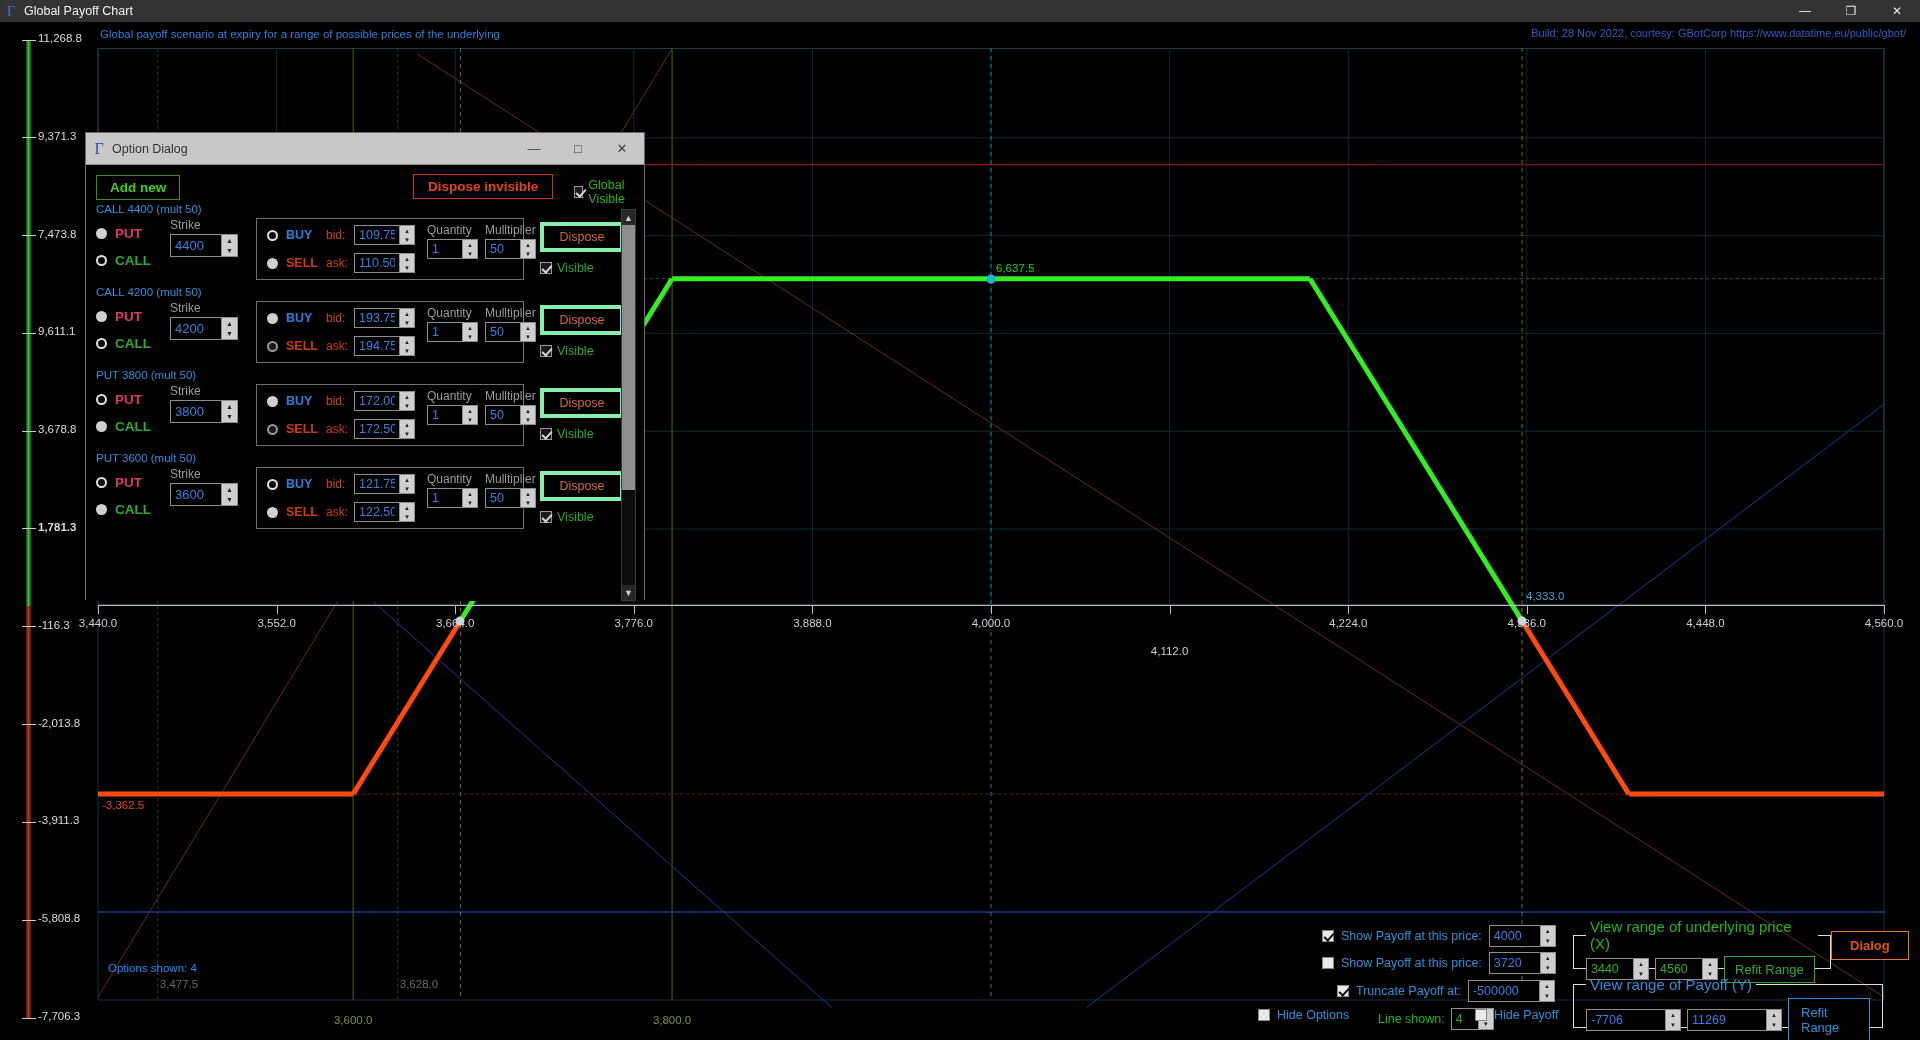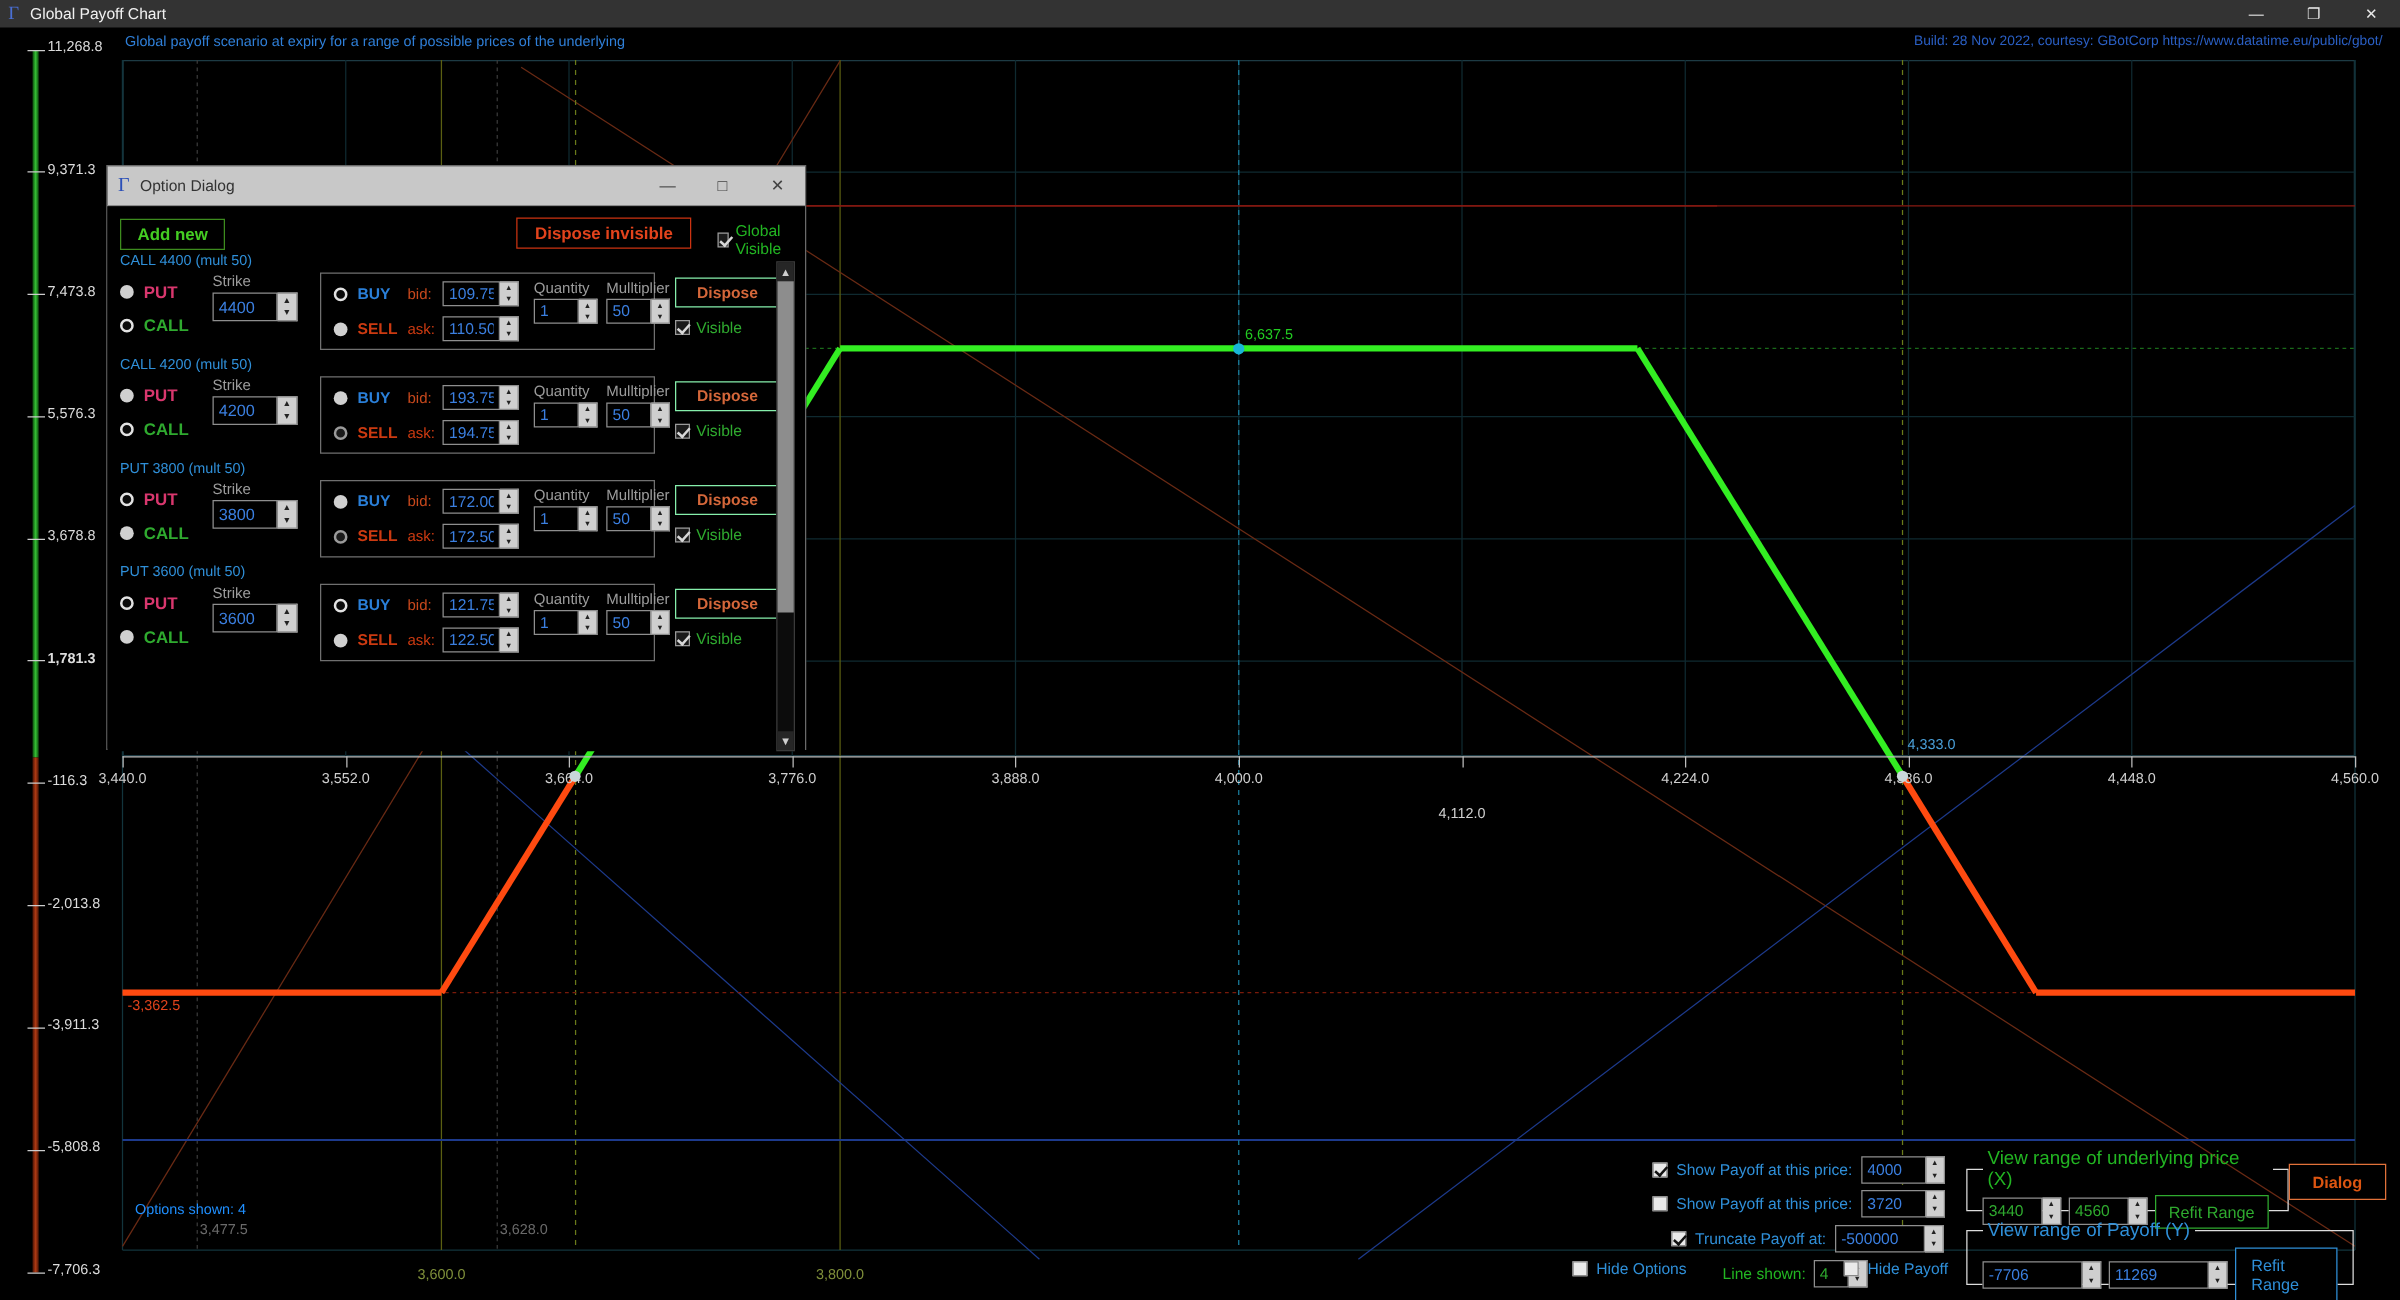--- a/index.html
+++ b/index.html
@@ -177,22 +177,22 @@
                  display: flex; flex-direction: column; }
   .mini-arrows i { flex: 1; display: flex; align-items: center;
                    justify-content: center; font-size: 6px; color: #222;
                    font-style: normal; }
   .cap2 { color: #9c9c9c; font-size: 12px; }
   .qm-input { background: #000; border: 1px solid #8e8e8e; color: #3b7fe0;
               font-size: 12.5px; padding: 1px 4px; width: 36px; height: 20px;
               font-family: "Liberation Sans", sans-serif; }
 
   .dispose-col { position: absolute; left: 444px; top: 4px; width: 86px; }
-  .btn-dispose { border: 1px solid #86efac; color: #d4673a; background: #000;
-                 font-size: 12.5px; padding: 4px 0; text-align: center; width: 84px; font-weight: bold; }
+  .btn-dispose { border: 4px solid #86efac; color: #d4673a; background: #000;
+                 font-size: 12.5px; padding: 4px 0; text-align: center; width: 84px; }
   .vis-line { display: flex; align-items: center; gap: 5px; margin-top: 9px; }
   .vis-line .lbl { color: #2faa2f; font-size: 12.5px; }
 
   
   .ctrl { position: absolute; font-size: 12.5px; }
   .c-lbl-blue { color: #2f8fd8; }
   .c-lbl-green { color: #22b522; }
   .c-input { background: #000; border: 1px solid #8e8e8e; color: #3b7fe0;
              font-size: 12.5px; padding: 2px 4px; height: 22px;
              font-family: "Liberation Sans", sans-serif; }
@@ -238,21 +238,21 @@
         <div class="ytick" style="top: 99.7995px;">
           <i></i>
           <span>9,371.3</span>
         </div>
         <div class="ytick" style="top: 197.599px;">
           <i></i>
           <span>7,473.8</span>
         </div>
         <div class="ytick" style="top: 295.398px;">
           <i></i>
-          <span>5,576.3</span>
+          <span>9,611.1</span>
         </div>
         <div class="ytick" style="top: 393.198px;">
           <i></i>
           <span>3,678.8</span>
         </div>
         <div class="ytick" style="top: 490.997px; font-weight: bold;">
           <i></i>
           <span>1,781.3</span>
         </div>
         <div class="ytick" style="top: 588.802px;">

